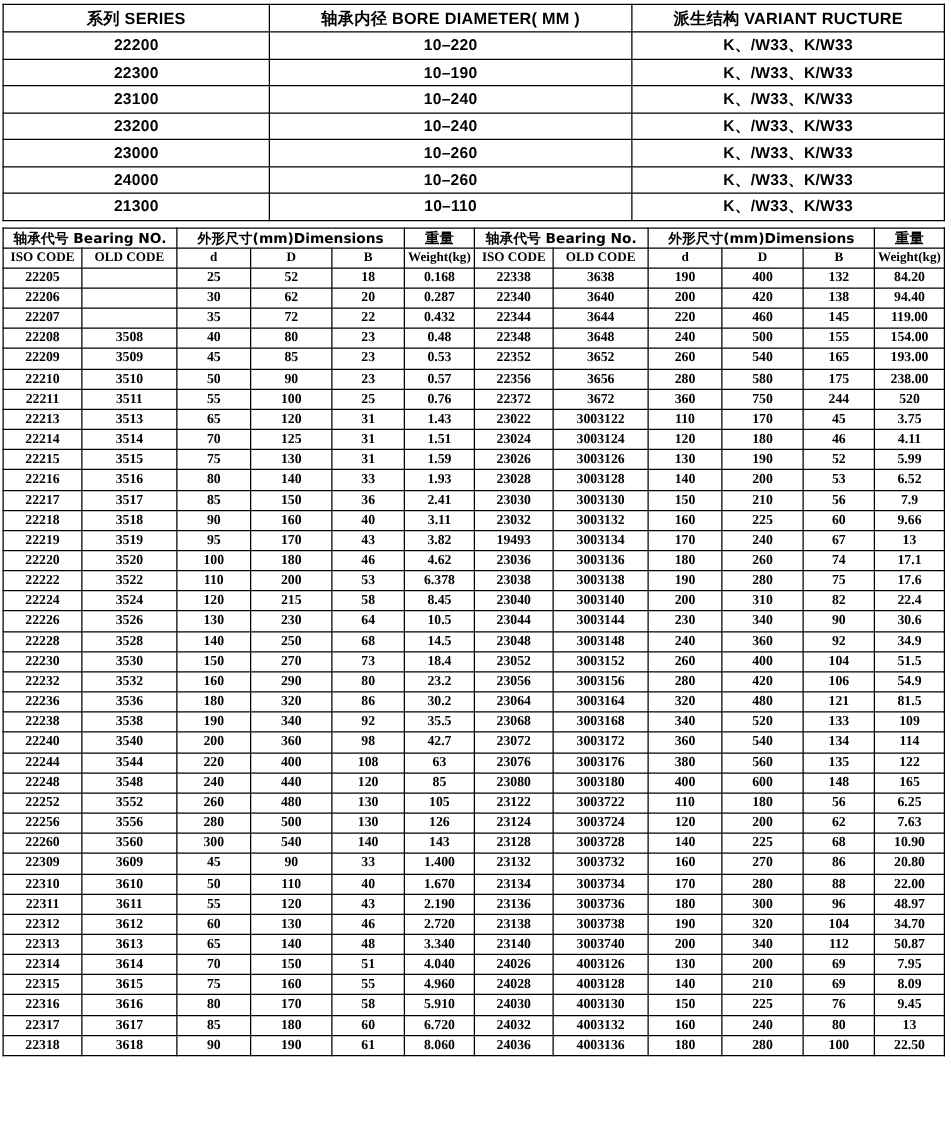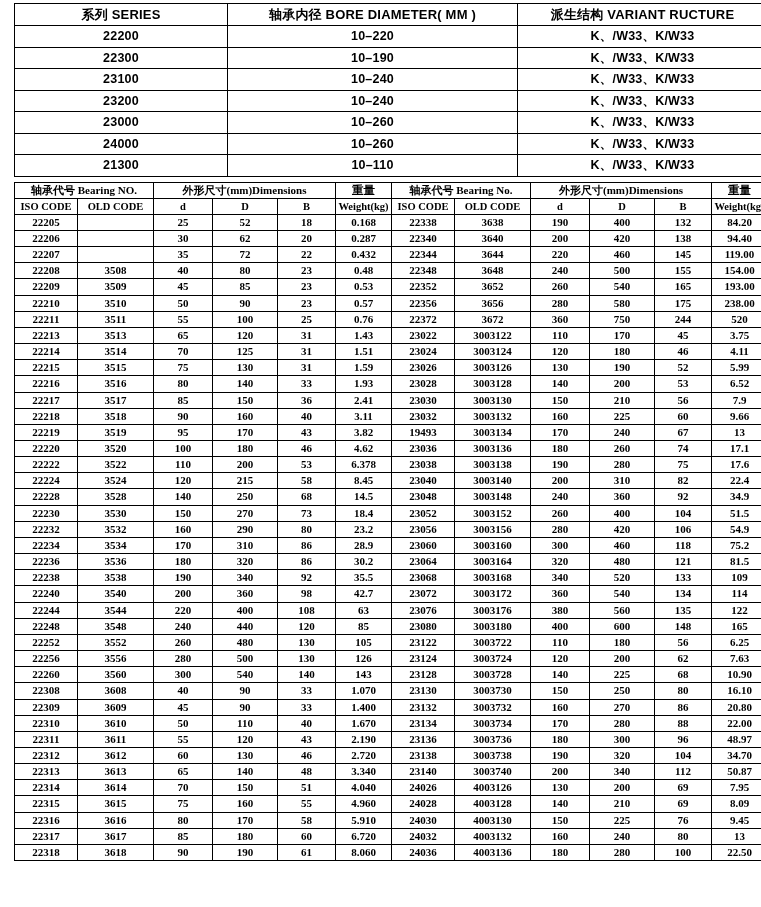--- a/index.html
+++ b/index.html
@@ -14,21 +14,21 @@
     font-family: "Liberation Serif", "DejaVu Serif", serif;
     color: #000000;
     -webkit-font-smoothing: none;
   }
 
   .page {
     width: 761px;
     height: 907px;
     position: relative;
     box-sizing: border-box;
-    padding: 3px 4px 0 12px;
+    padding: 3px 4px 0 0;
   }
 
   
   table.series-table {
     width: 753px;
     border-collapse: collapse;
     table-layout: fixed;
     margin: 0 0 0 2px;
   }
   table.series-table th,
@@ -74,21 +74,20 @@
     line-height: 15.15px;
     white-space: nowrap;
     overflow: hidden;
   }
   table.data-table thead th {
     font-weight: bold;
   }
   .hdr-top td, .hdr-top th {
     height: 17px;
     line-height: 17px;
-    font-family: Liberation Serif, serif;
   }
   .hdr-sub td, .hdr-sub th {
     height: 15px;
     line-height: 15px;
     font-size: 10.5px;
   }
   .cjk {
     font-family: "DejaVu Sans", "Liberation Sans", sans-serif;
     font-weight: bold;
     font-size: 11px;
@@ -456,20 +455,34 @@
             <td class="cell">58</td>
             <td class="cell">8.45</td>
             <td class="cell mid-divider">23040</td>
             <td class="cell">3003140</td>
             <td class="cell">200</td>
             <td class="cell">310</td>
             <td class="cell">82</td>
             <td class="cell">22.4</td>
           </tr>
           <tr>
+            <td class="cell">22226</td>
+            <td class="cell">3526</td>
+            <td class="cell">130</td>
+            <td class="cell">230</td>
+            <td class="cell">64</td>
+            <td class="cell">10.5</td>
+            <td class="cell mid-divider">23044</td>
+            <td class="cell">3003144</td>
+            <td class="cell">230</td>
+            <td class="cell">340</td>
+            <td class="cell">90</td>
+            <td class="cell">30.6</td>
+          </tr>
+          <tr>
             <td class="cell">22228</td>
             <td class="cell">3528</td>
             <td class="cell">140</td>
             <td class="cell">250</td>
             <td class="cell">68</td>
             <td class="cell">14.5</td>
             <td class="cell mid-divider">23048</td>
             <td class="cell">3003148</td>
             <td class="cell">240</td>
             <td class="cell">360</td>
@@ -498,34 +511,20 @@
             <td class="cell">80</td>
             <td class="cell">23.2</td>
             <td class="cell mid-divider">23056</td>
             <td class="cell">3003156</td>
             <td class="cell">280</td>
             <td class="cell">420</td>
             <td class="cell">106</td>
             <td class="cell">54.9</td>
           </tr>
           <tr>
-            <td class="cell">22234</td>
-            <td class="cell">3534</td>
-            <td class="cell">170</td>
-            <td class="cell">310</td>
-            <td class="cell">86</td>
-            <td class="cell">28.9</td>
-            <td class="cell mid-divider">23060</td>
-            <td class="cell">3003160</td>
-            <td class="cell">300</td>
-            <td class="cell">460</td>
-            <td class="cell">118</td>
-            <td class="cell">75.2</td>
-          </tr>
-          <tr>
             <td class="cell">22236</td>
             <td class="cell">3536</td>
             <td class="cell">180</td>
             <td class="cell">320</td>
             <td class="cell">86</td>
             <td class="cell">30.2</td>
             <td class="cell mid-divider">23064</td>
             <td class="cell">3003164</td>
             <td class="cell">320</td>
             <td class="cell">480</td>
@@ -624,34 +623,20 @@
             <td class="cell">140</td>
             <td class="cell">143</td>
             <td class="cell mid-divider">23128</td>
             <td class="cell">3003728</td>
             <td class="cell">140</td>
             <td class="cell">225</td>
             <td class="cell">68</td>
             <td class="cell">10.90</td>
           </tr>
           <tr>
-            <td class="cell">22308</td>
-            <td class="cell">3608</td>
-            <td class="cell">40</td>
-            <td class="cell">90</td>
-            <td class="cell">33</td>
-            <td class="cell">1.070</td>
-            <td class="cell mid-divider">23130</td>
-            <td class="cell">3003730</td>
-            <td class="cell">150</td>
-            <td class="cell">250</td>
-            <td class="cell">80</td>
-            <td class="cell">16.10</td>
-          </tr>
-          <tr>
             <td class="cell">22309</td>
             <td class="cell">3609</td>
             <td class="cell">45</td>
             <td class="cell">90</td>
             <td class="cell">33</td>
             <td class="cell">1.400</td>
             <td class="cell mid-divider">23132</td>
             <td class="cell">3003732</td>
             <td class="cell">160</td>
             <td class="cell">270</td>

